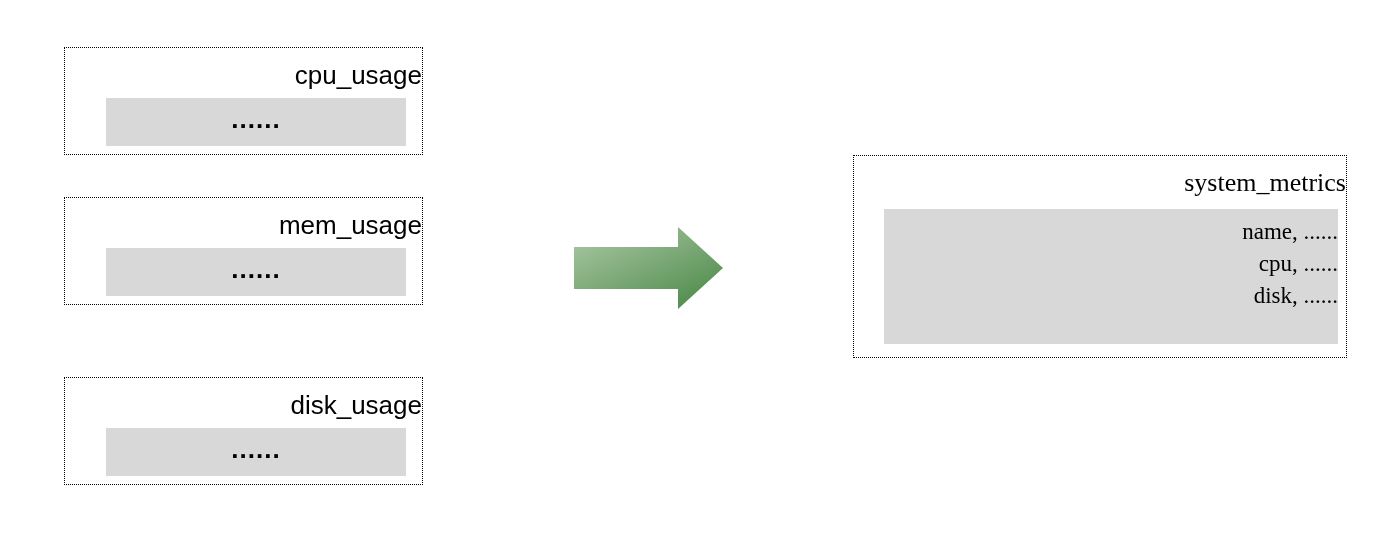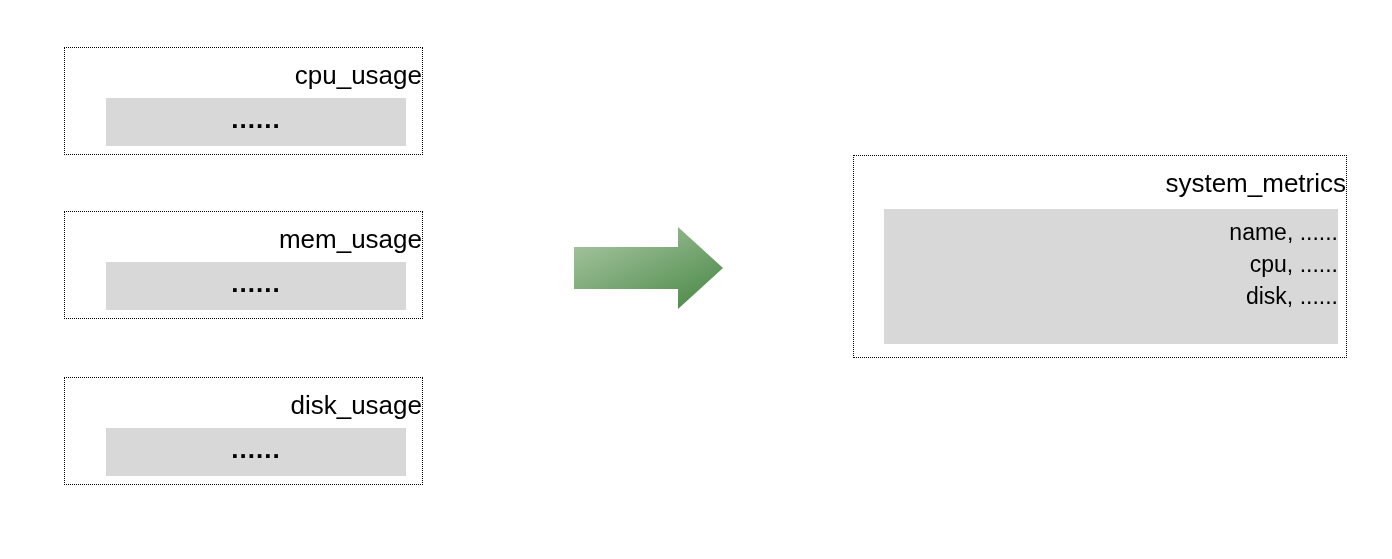--- a/index.html
+++ b/index.html
@@ -49,20 +49,21 @@
     letter-spacing: 1px;
     line-height: 1;
     padding-bottom: 6px;
   }
   .result-box {
     left: 853px;
     top: 155px;
     width: 494px;
     height: 203px;
     padding: 12px 0 0 15px;
+    font-family: Liberation Serif, serif;
   }
   .result-panel {
     margin: 11px 0 0 15px;
     width: 454px;
     height: 135px;
     background: #d8d8d8;
     box-sizing: border-box;
     padding: 7px 0 0 13px;
   }
   .result-row {
@@ -83,21 +84,21 @@
 
 <div class="canvas">
 
   <div class="dotted-box source-box" style="top:47px">
     <div class="box-label">cpu_usage</div>
     <div class="metric-bar">
       <span class="placeholder-dots">......</span>
     </div>
   </div>
 
-  <div class="dotted-box source-box" style="top:211px">
+  <div class="dotted-box source-box" style="top:197px">
     <div class="box-label">mem_usage</div>
     <div class="metric-bar">
       <span class="placeholder-dots">......</span>
     </div>
   </div>
 
   <div class="dotted-box source-box" style="top:377px">
     <div class="box-label">disk_usage</div>
     <div class="metric-bar">
       <span class="placeholder-dots">......</span>

